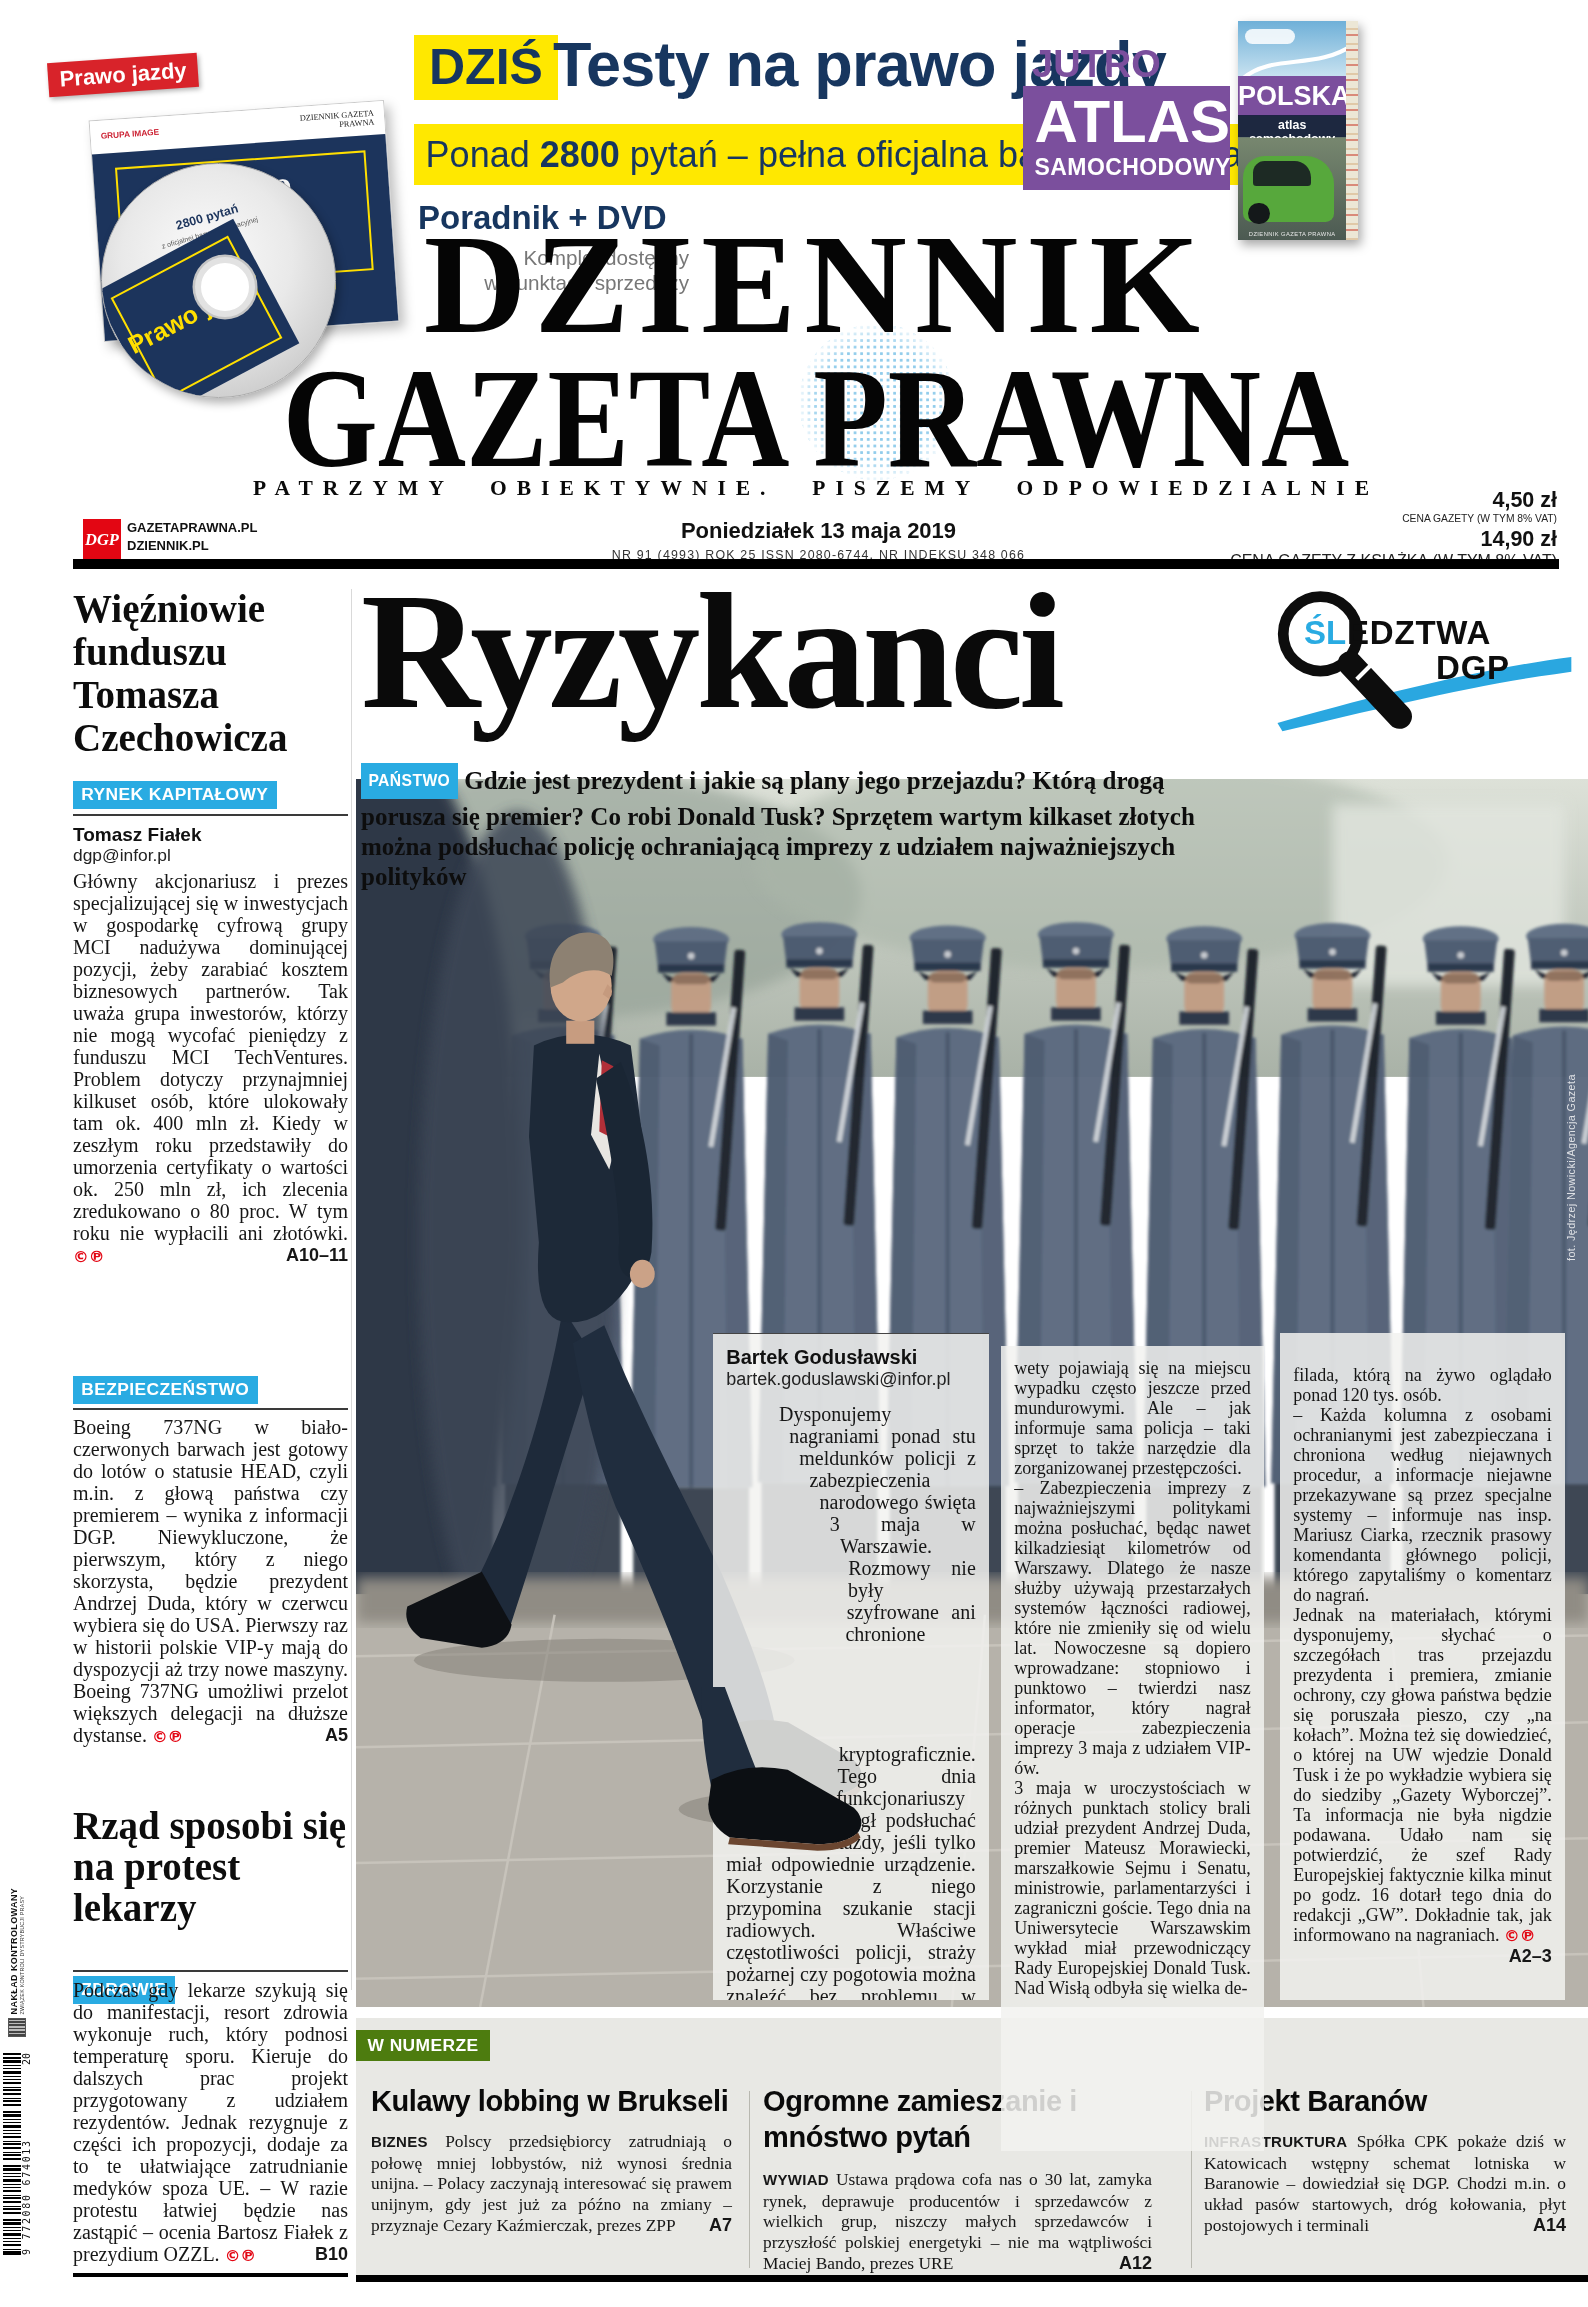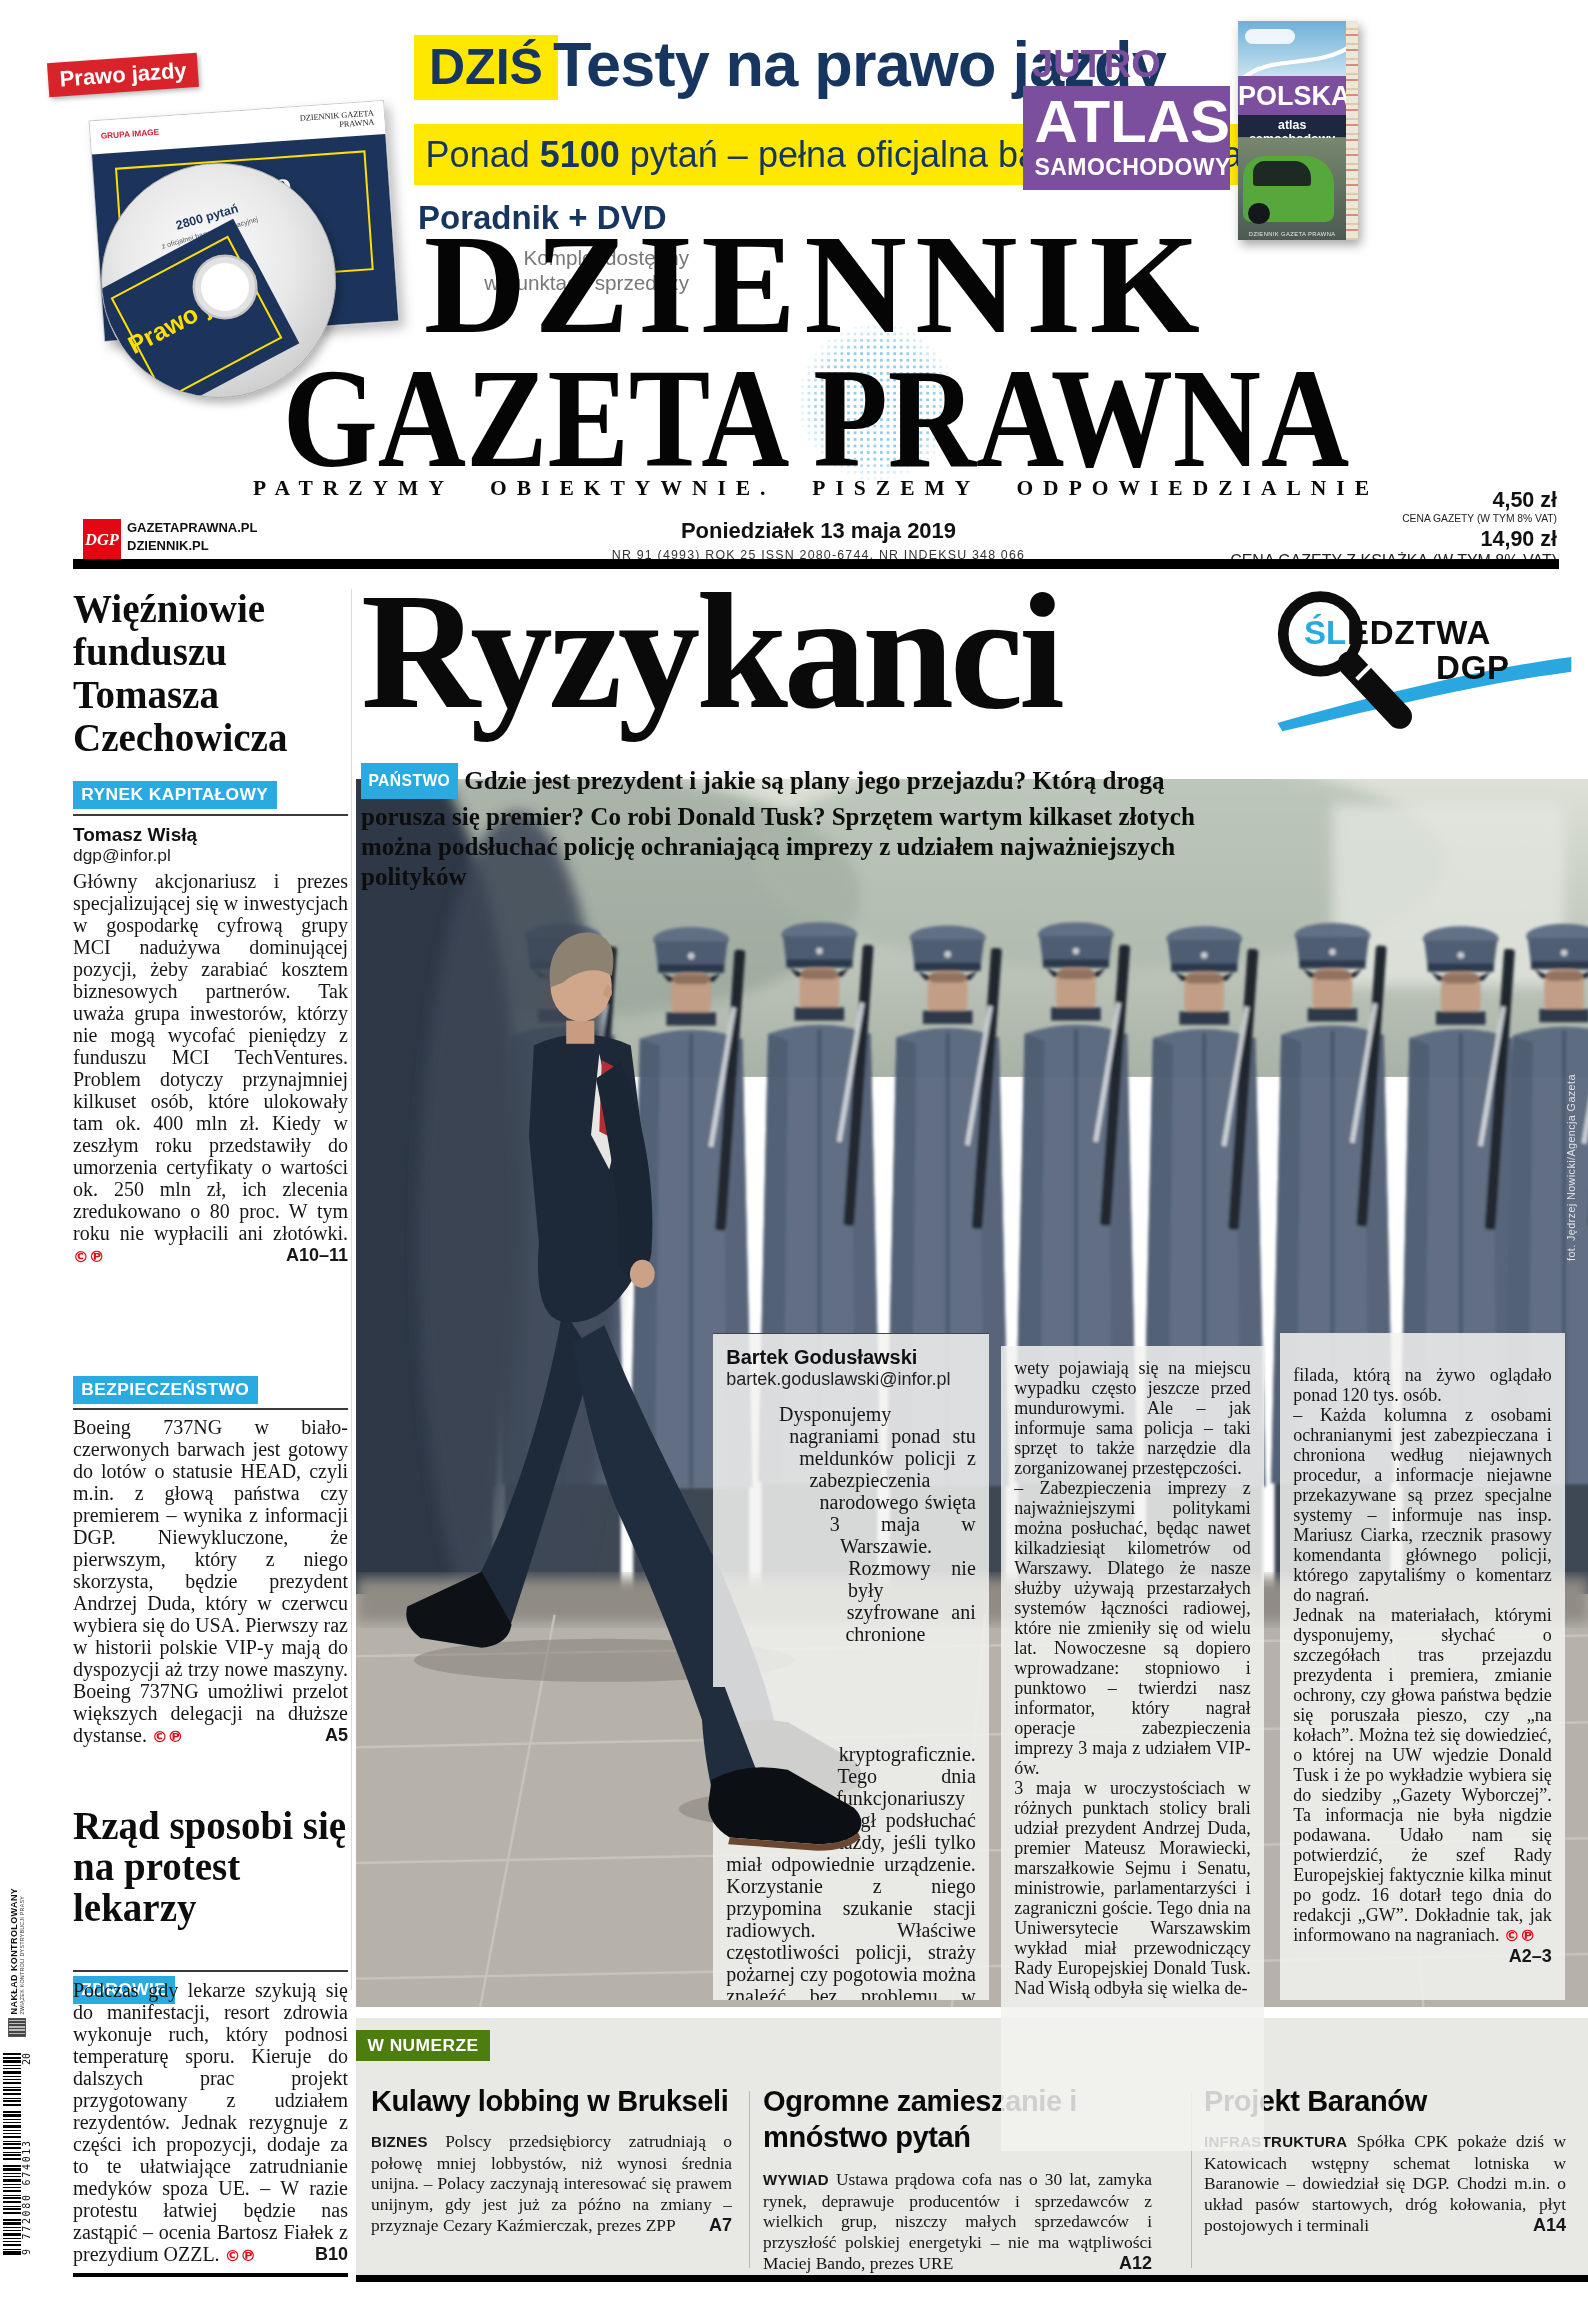--- a/index.html
+++ b/index.html
@@ -64,21 +64,21 @@
         <div class="abs" style="left:0;right:0;top:48px;text-align:center;color:#ffdf00;font-weight:bold;font-size:25px;">Prawo jazdy</div>
       </div>
       <div class="abs" style="left:93px;top:93px;width:48px;height:48px;border-radius:50%;background:#fff;border:6.6px solid #e2e2e2;box-shadow:0 0 0 2.5px #c4c4c4;"></div>
     </div>
   </div>
 
   <div class="abs yellowbg" style="left:414px;top:35px;padding:6.6px 15px 8.3px;font-weight:bold;font-size:50px;color:#17365f;line-height:1;">DZIŚ</div>
   <div class="abs navy" style="left:553px;top:28px;font-weight:bold;font-size:63px;letter-spacing:-0.8px;">Testy na prawo jazdy</div>
   <div class="abs yellowbg" style="left:414px;top:124px;width:930px;height:61px;">
     <div class="abs navy" style="left:11.6px;top:10px;font-size:36px;">
-      <span>Ponad </span><span style="font-weight:bold;">5100</span><span> pytań – pełna oficjalna baza egzaminacyjna</span>
+      <span>Ponad </span><span style="font-weight:bold;">2800</span><span> pytań – pełna oficjalna baza egzaminacyjna</span>
     </div>
   </div>
   <div class="abs navy" style="left:418px;top:199px;font-weight:bold;font-size:33px;">Poradnik + DVD</div>
   <div class="abs prewrap" style="left:447px;top:245px;width:242px;text-align:right;color:#777;font-size:20.7px;line-height:25px;">Komplet dostępny
 w punktach sprzedaży</div>
 
   <div class="abs" style="left:1032px;top:43px;color:#7b4f9d;font-weight:bold;font-size:38px;">JUTRO</div>
   <div class="abs" style="left:1023px;top:86px;width:207px;height:104px;background:#7b4f9d;color:#fff;">
     <div style="padding:5px 0 0 11.6px;font-weight:bold;font-size:60px;line-height:61px;">ATLAS</div>
     <div style="padding:1.7px 0 0 11.6px;font-weight:bold;font-size:23px;letter-spacing:0.4px;">SAMOCHODOWY</div>
@@ -125,21 +125,21 @@
   <div class="abs" style="right:31px;top:513px;font-size:10.3px;color:#222;text-align:right;">CENA GAZETY (W TYM 8% VAT)</div>
   <div class="abs" style="right:31px;top:527px;font-weight:bold;font-size:21.5px;text-align:right;">14,90 zł</div>
   <div class="abs" style="right:31px;top:552px;font-size:16px;color:#222;text-align:right;">CENA GAZETY Z KSIĄŻKĄ (W TYM 8% VAT)</div>
   <div class="abs" style="left:73px;top:559px;width:1486px;height:10px;background:#000;"></div>
 
   <div class="abs" style="left:351px;top:589px;width:0.8px;height:1401px;background:#d9d9d9;"></div>
 
   <div class="abs art-title" style="left:73px;top:587px;width:277px;">Więźniowie funduszu Tomasza Czechowicza</div>
   <div class="abs" style="left:73px;top:781px;"><span class="badge">RYNEK KAPITAŁOWY</span></div>
   <div class="abs rule" style="left:73px;top:814px;width:275px;"></div>
-  <div class="abs author" style="left:73px;top:824px;">Tomasz Wisłą</div>
+  <div class="abs author" style="left:73px;top:824px;">Tomasz Fiałek</div>
   <div class="abs email" style="left:73px;top:845px;">dgp@infor.pl</div>
   <div class="abs art-body just" style="left:73px;top:870px;width:275px;">
     <span>Główny akcjonariusz i prezes specjalizującej się w inwestycjach w gospodarkę cyfrową grupy MCI nadużywa dominującej pozycji, żeby zarabiać kosztem biznesowych partnerów. Tak uważa grupa inwestorów, którzy nie mogą wycofać pieniędzy z funduszu MCI TechVentures. Problem dotyczy przynajmniej kilkuset osób, które ulokowały tam ok. 400 mln zł. Kiedy w zeszłym roku przedstawiły do umorzenia certyfikaty o wartości ok. 250 mln zł, ich zlecenia zredukowano o 80 proc. W tym roku nie wypłacili ani złotówki. </span><span class="cp" style="font-size:15.7px;">©℗</span><span class="ref">A10–11</span>
   </div>
 
   <div class="abs" style="left:73px;top:1376px;"><span class="badge">BEZPIECZEŃSTWO</span></div>
   <div class="abs rule" style="left:73px;top:1408px;width:275px;"></div>
   <div class="abs art-body just" style="left:73px;top:1416px;width:275px;">
     <span>Boeing 737NG w biało-czerwonych barwach jest gotowy do lotów o statusie HEAD, czyli m.in. z głową państwa czy premierem – wynika z informacji DGP. Niewykluczone, że pierwszym, który z niego skorzysta, będzie prezydent Andrzej Duda, który w czerwcu wybiera się do USA. Pierwszy raz w historii polskie VIP-y mają do dyspozycji aż trzy nowe maszyny. Boeing 737NG umożliwi przelot większych delegacji na dłuższe dystanse. </span><span class="cp" style="font-size:15.7px;">©℗</span><span class="ref">A5</span>
   </div>

